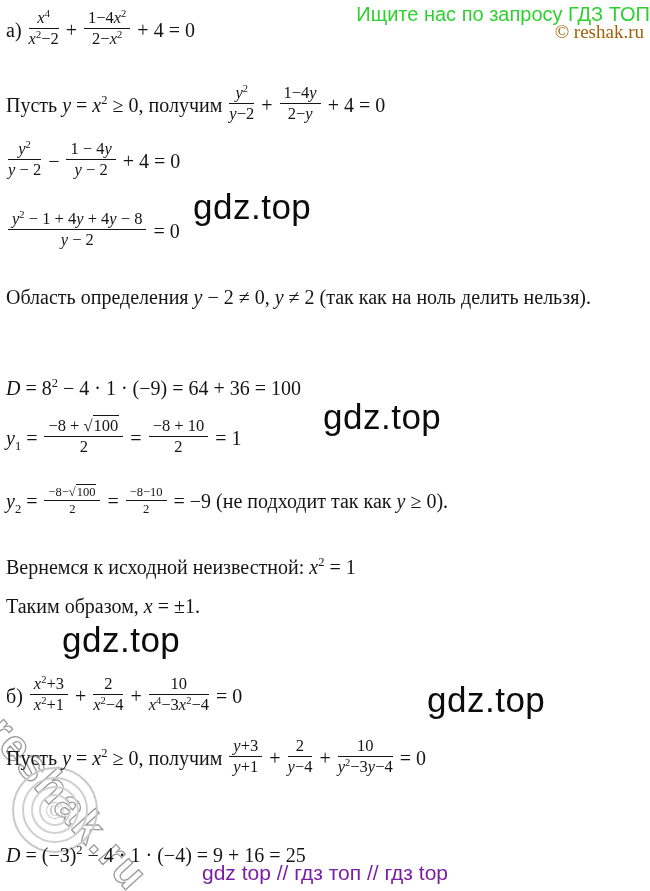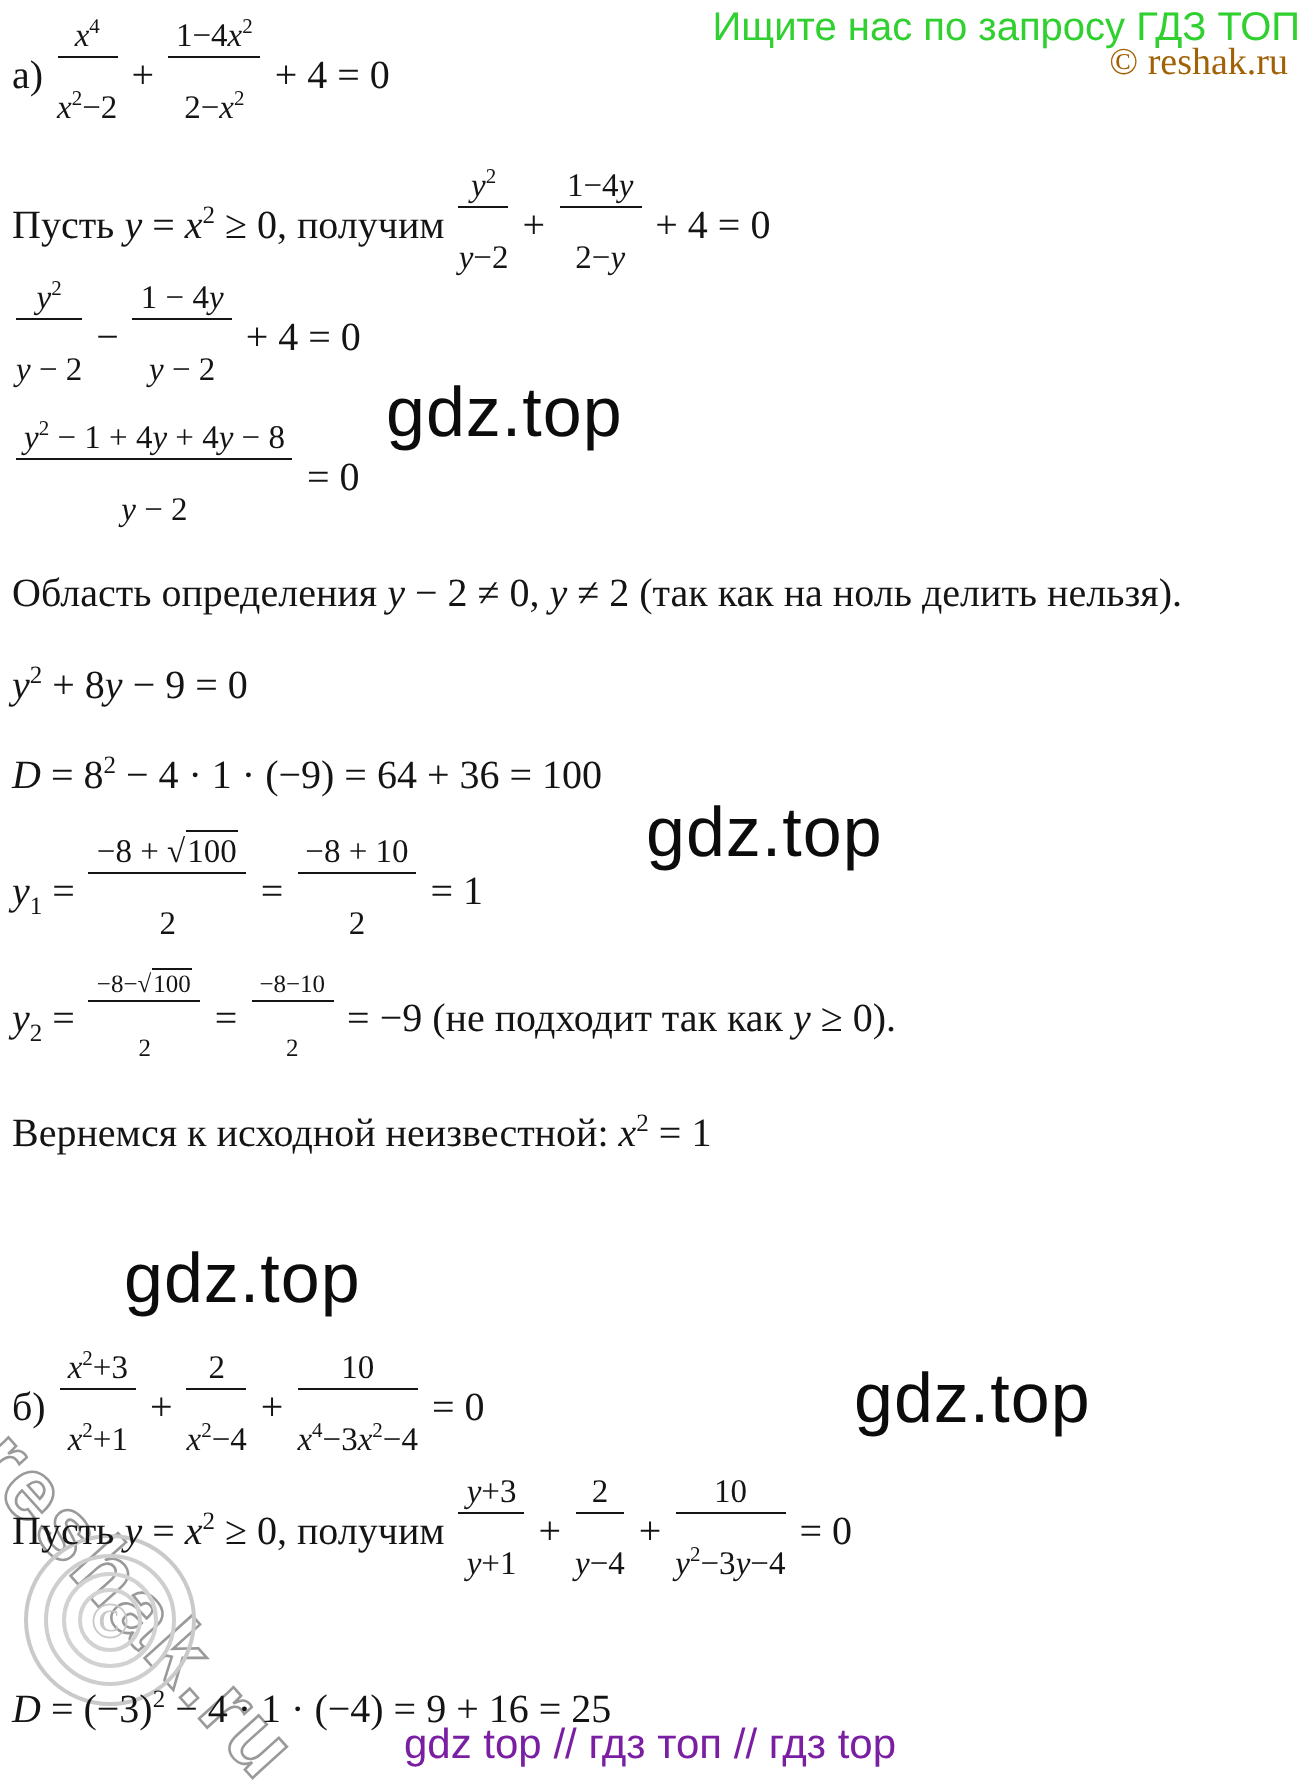--- a/index.html
+++ b/index.html
@@ -12,21 +12,21 @@
     font-family:"Liberation Serif","DejaVu Serif",serif;font-size:19px;color:#a16207;}
 
   .line{position:absolute;left:6px;font-family:"Liberation Serif","DejaVu Serif",serif;
     font-size:20px;color:#141414;white-space:nowrap;}
   .mi{font-style:italic;font-family:"Liberation Serif","DejaVu Serif",serif;}
   .line sup{font-size:12.5px;line-height:0;}
   .line sub{font-size:12.5px;line-height:0;}
   .frac{display:inline-block;vertical-align:middle;text-align:center;margin:0 2px;
     font-size:16.5px;line-height:1.12;transform:translateY(-3px);}
   .frac .num{display:block;border-bottom:1.5px solid #151515;padding:0 4px 1px;}
-  .frac .den{display:block;padding-top:16px;}
+  .frac .den{display:block;padding-top:1px;}
   .frac sup{font-size:10.5px;}
   .frac.small{font-size:12.5px;}
   .sqrt{white-space:nowrap;}
   .sqrt .radicand{border-top:1.3px solid #151515;padding:0 1px;}
 
   .wm-gdz{position:absolute;font-family:"Liberation Sans","DejaVu Sans",sans-serif;
     font-size:35px;color:#0c0c0c;letter-spacing:0.5px;}
   .wm-diag{position:absolute;left:14px;top:706px;
     font-family:"Liberation Sans","DejaVu Sans",sans-serif;font-size:44px;font-weight:bold;
     color:rgba(255,255,255,0.05);-webkit-text-stroke:1.3px #9a9a9a;
@@ -55,23 +55,23 @@
     <circle cx="50" cy="48" r="23" fill="none" stroke="#d2d2d2" stroke-width="2"></circle>
     <circle cx="50" cy="48" r="15" fill="none" stroke="#d2d2d2" stroke-width="2"></circle>
     <text x="50" y="57" text-anchor="middle" font-size="26" fill="#c9c9c9" font-family="Liberation Serif, serif">©</text>
   </svg>
 
   <div class="line" style="top:12px;">а)  <span class="frac"><span class="num"><span class="mi">x</span><sup>4</sup></span><span class="den"><span class="mi">x</span><sup>2</sup>−2</span></span> + <span class="frac"><span class="num">1−4<span class="mi">x</span><sup>2</sup></span><span class="den">2−<span class="mi">x</span><sup>2</sup></span></span> + 4 = 0</div>
   <div class="line" style="top:87px;">Пусть <span class="mi">y</span> = <span class="mi">x</span><sup>2</sup> ≥ 0, получим <span class="frac"><span class="num"><span class="mi">y</span><sup>2</sup></span><span class="den"><span class="mi">y</span>−2</span></span> + <span class="frac"><span class="num">1−4<span class="mi">y</span></span><span class="den">2−<span class="mi">y</span></span></span> + 4 = 0</div>
   <div class="line" style="top:143px;"><span class="frac"><span class="num"><span class="mi">y</span><sup>2</sup></span><span class="den"><span class="mi">y</span> − 2</span></span> − <span class="frac"><span class="num">1 − 4<span class="mi">y</span></span><span class="den"><span class="mi">y</span> − 2</span></span> + 4 = 0</div>
   <div class="line" style="top:213px;"><span class="frac"><span class="num"><span class="mi">y</span><sup>2</sup> − 1 + 4<span class="mi">y</span> + 4<span class="mi">y</span> − 8</span><span class="den"><span class="mi">y</span> − 2</span></span> = 0</div>
   <div class="line" style="top:286px;">Область определения <span class="mi">y</span> − 2 ≠ 0, <span class="mi">y</span> ≠ 2 (так как на ноль делить нельзя).</div>
-  <div class="line" style="top:332px;"><span class="mi">y</span><sup>2</sup> + 8<span class="mi">y</span> − 9 = 0</div>
   <div class="line" style="top:377px;"><span class="mi">D</span> = 8<sup>2</sup> − 4 · 1 · (−9) = 64 + 36 = 100</div>
   <div class="line" style="top:420px;"><span class="mi">y</span><sub>1</sub> = <span class="frac"><span class="num">−8 + <span class="sqrt"><span class="rad">√</span><span class="radicand">100</span></span></span><span class="den">2</span></span> = <span class="frac"><span class="num">−8 + 10</span><span class="den">2</span></span> = 1</div>
   <div class="line" style="top:488px;"><span class="mi">y</span><sub>2</sub> = <span class="frac small"><span class="num">−8−<span class="sqrt"><span class="rad">√</span><span class="radicand">100</span></span></span><span class="den">2</span></span> = <span class="frac small"><span class="num">−8−10</span><span class="den">2</span></span> = −9  (не подходит так как <span class="mi">y</span> ≥ 0).</div>
   <div class="line" style="top:556px;text-align:right;">Вернемся к исходной неизвестной: <span class="mi">x</span><sup>2</sup> = 1</div>
+  <div class="line" style="top:595px;">Таким образом, <span class="mi">x</span> = ±1.</div>
   <div class="line" style="top:678px;">б)  <span class="frac"><span class="num"><span class="mi">x</span><sup>2</sup>+3</span><span class="den"><span class="mi">x</span><sup>2</sup>+1</span></span> + <span class="frac"><span class="num">2</span><span class="den"><span class="mi">x</span><sup>2</sup>−4</span></span> + <span class="frac"><span class="num">10</span><span class="den"><span class="mi">x</span><sup>4</sup>−3<span class="mi">x</span><sup>2</sup>−4</span></span> = 0</div>
   <div class="line" style="top:740px;">Пусть <span class="mi">y</span> = <span class="mi">x</span><sup>2</sup> ≥ 0, получим <span class="frac"><span class="num"><span class="mi">y</span>+3</span><span class="den"><span class="mi">y</span>+1</span></span> + <span class="frac"><span class="num">2</span><span class="den"><span class="mi">y</span>−4</span></span> + <span class="frac"><span class="num">10</span><span class="den"><span class="mi">y</span><sup>2</sup>−3<span class="mi">y</span>−4</span></span> = 0</div>
   <div class="line" style="top:844px;"><span class="mi">D</span> = (−3)<sup>2</sup> − 4 · 1 · (−4) = 9 + 16 = 25</div>
 
   <div class="footer">gdz top  //  гдз топ  //  гдз top</div>
 </div>
 
 </body></html>

